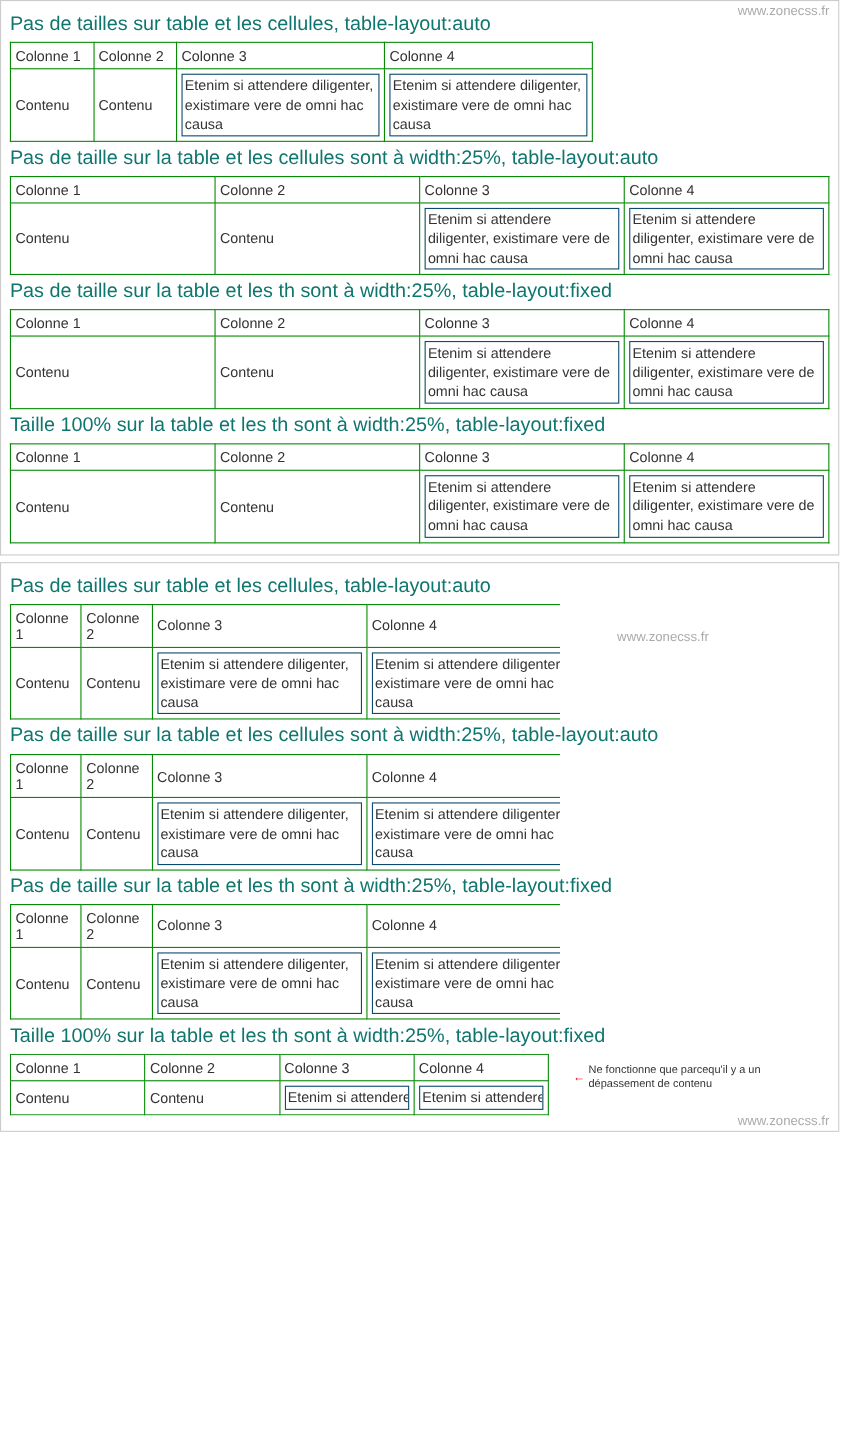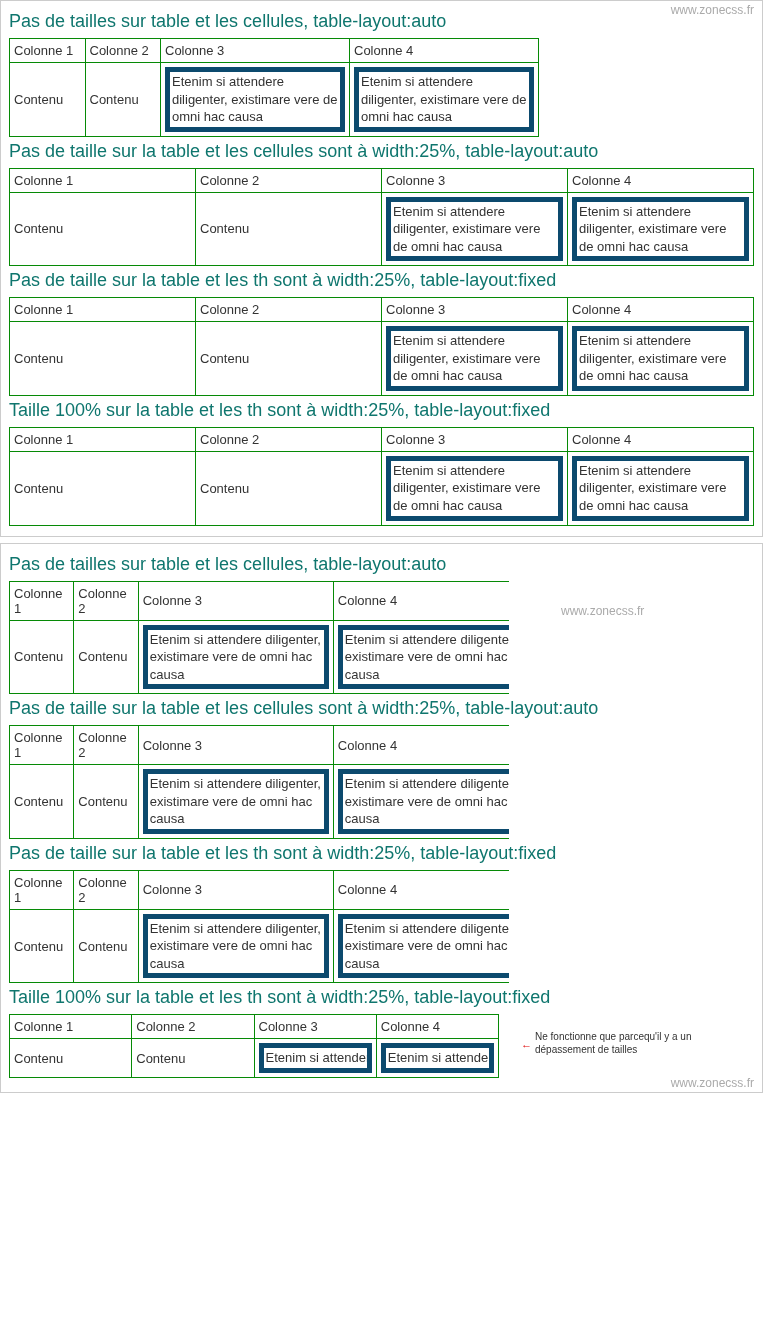--- a/index.html
+++ b/index.html
@@ -47,21 +47,21 @@
     padding: 4px 4px;
     text-align: left;
     font-size: 13px;
     vertical-align: middle;
     font-weight: normal;
   }
   th {
     font-weight: normal;
   }
   .redbox {
-    border: 5px solid #0c4a6e;
+    border: 1px solid #0c4a6e;
     padding: 1px 2px;
     display: block;
     line-height: 1.35;
   }
   
   .tbl-auto-nosize {
     table-layout: auto;
   }
   .tbl-auto-25 {
     table-layout: auto;
@@ -327,17 +327,17 @@
           <td>
                 <span class="redbox">Etenim si attendere diligenter, existimare vere de omni hac causa</span>
               </td>
         </tr>
       </tbody>
         </table>
     </div>
 
     <div class="annot-wrap">
       <span class="thinArrow">←</span>
-      <span class="annot">Ne fonctionne que parcequ'il y a un dépassement de tailles</span>
+      <span class="annot">Ne fonctionne que parcequ'il y a un dépassement de contenu</span>
     </div>
   </div>
 
 </div>
 
 </body></html>

